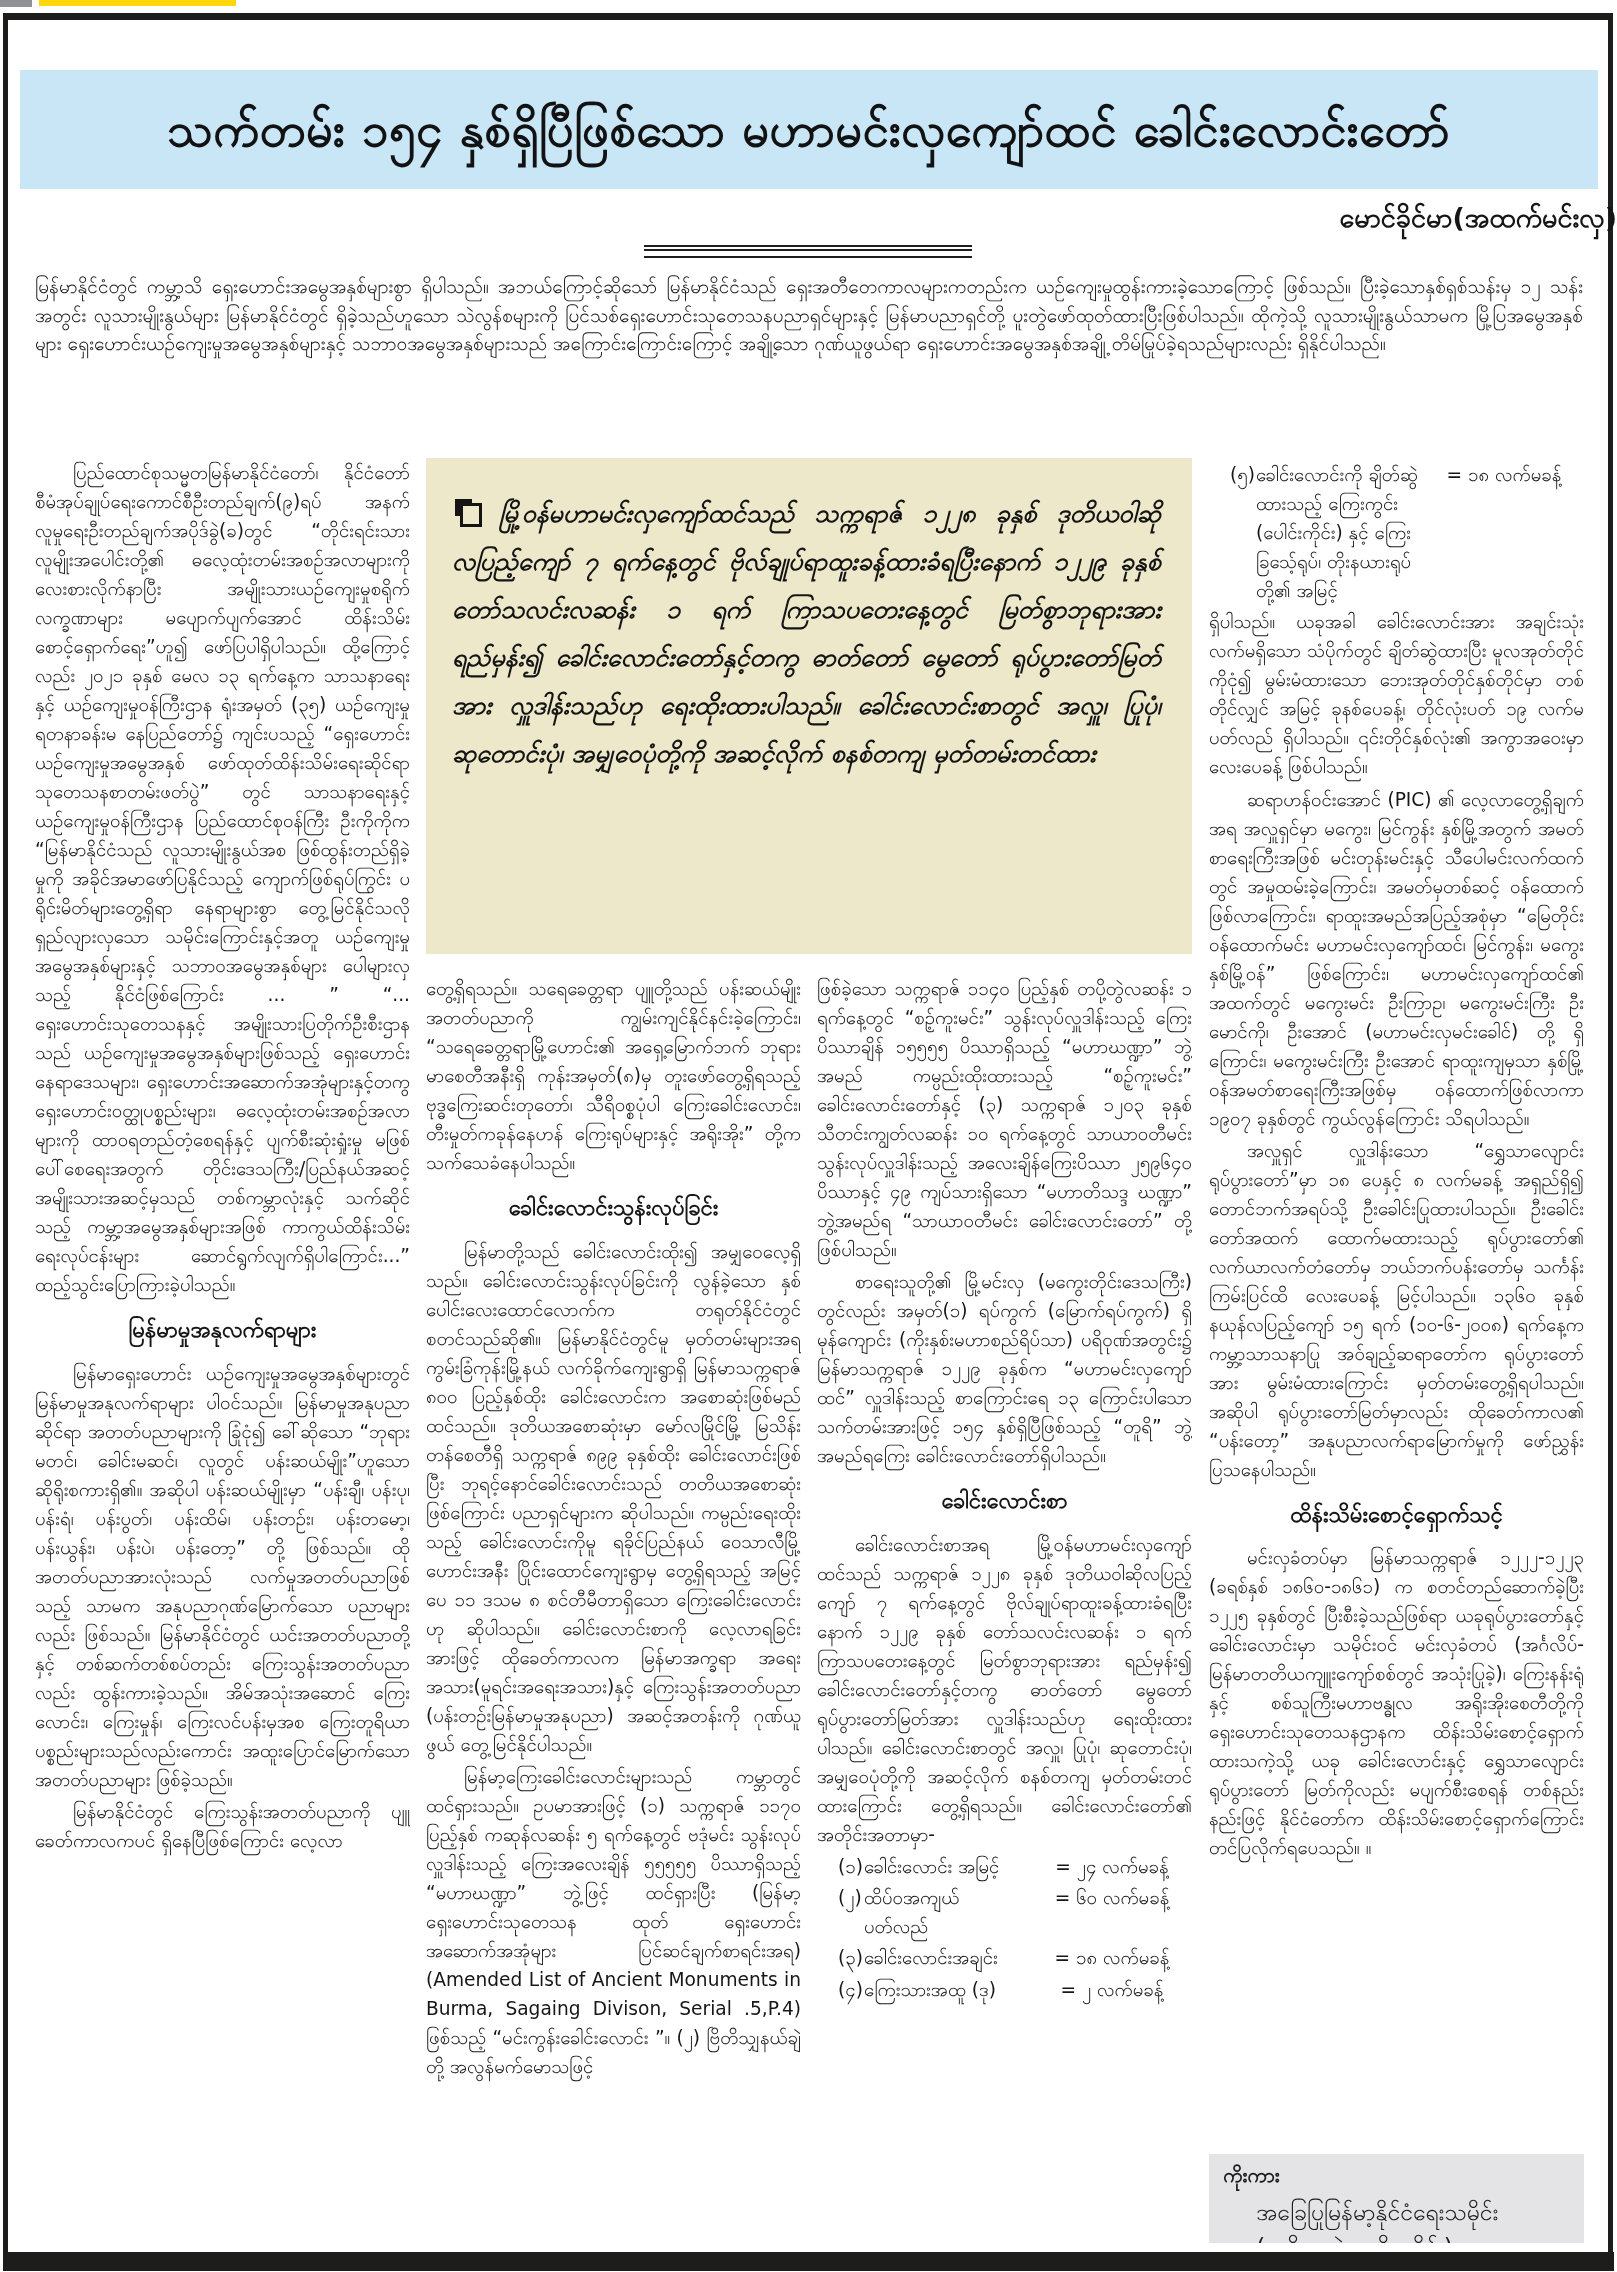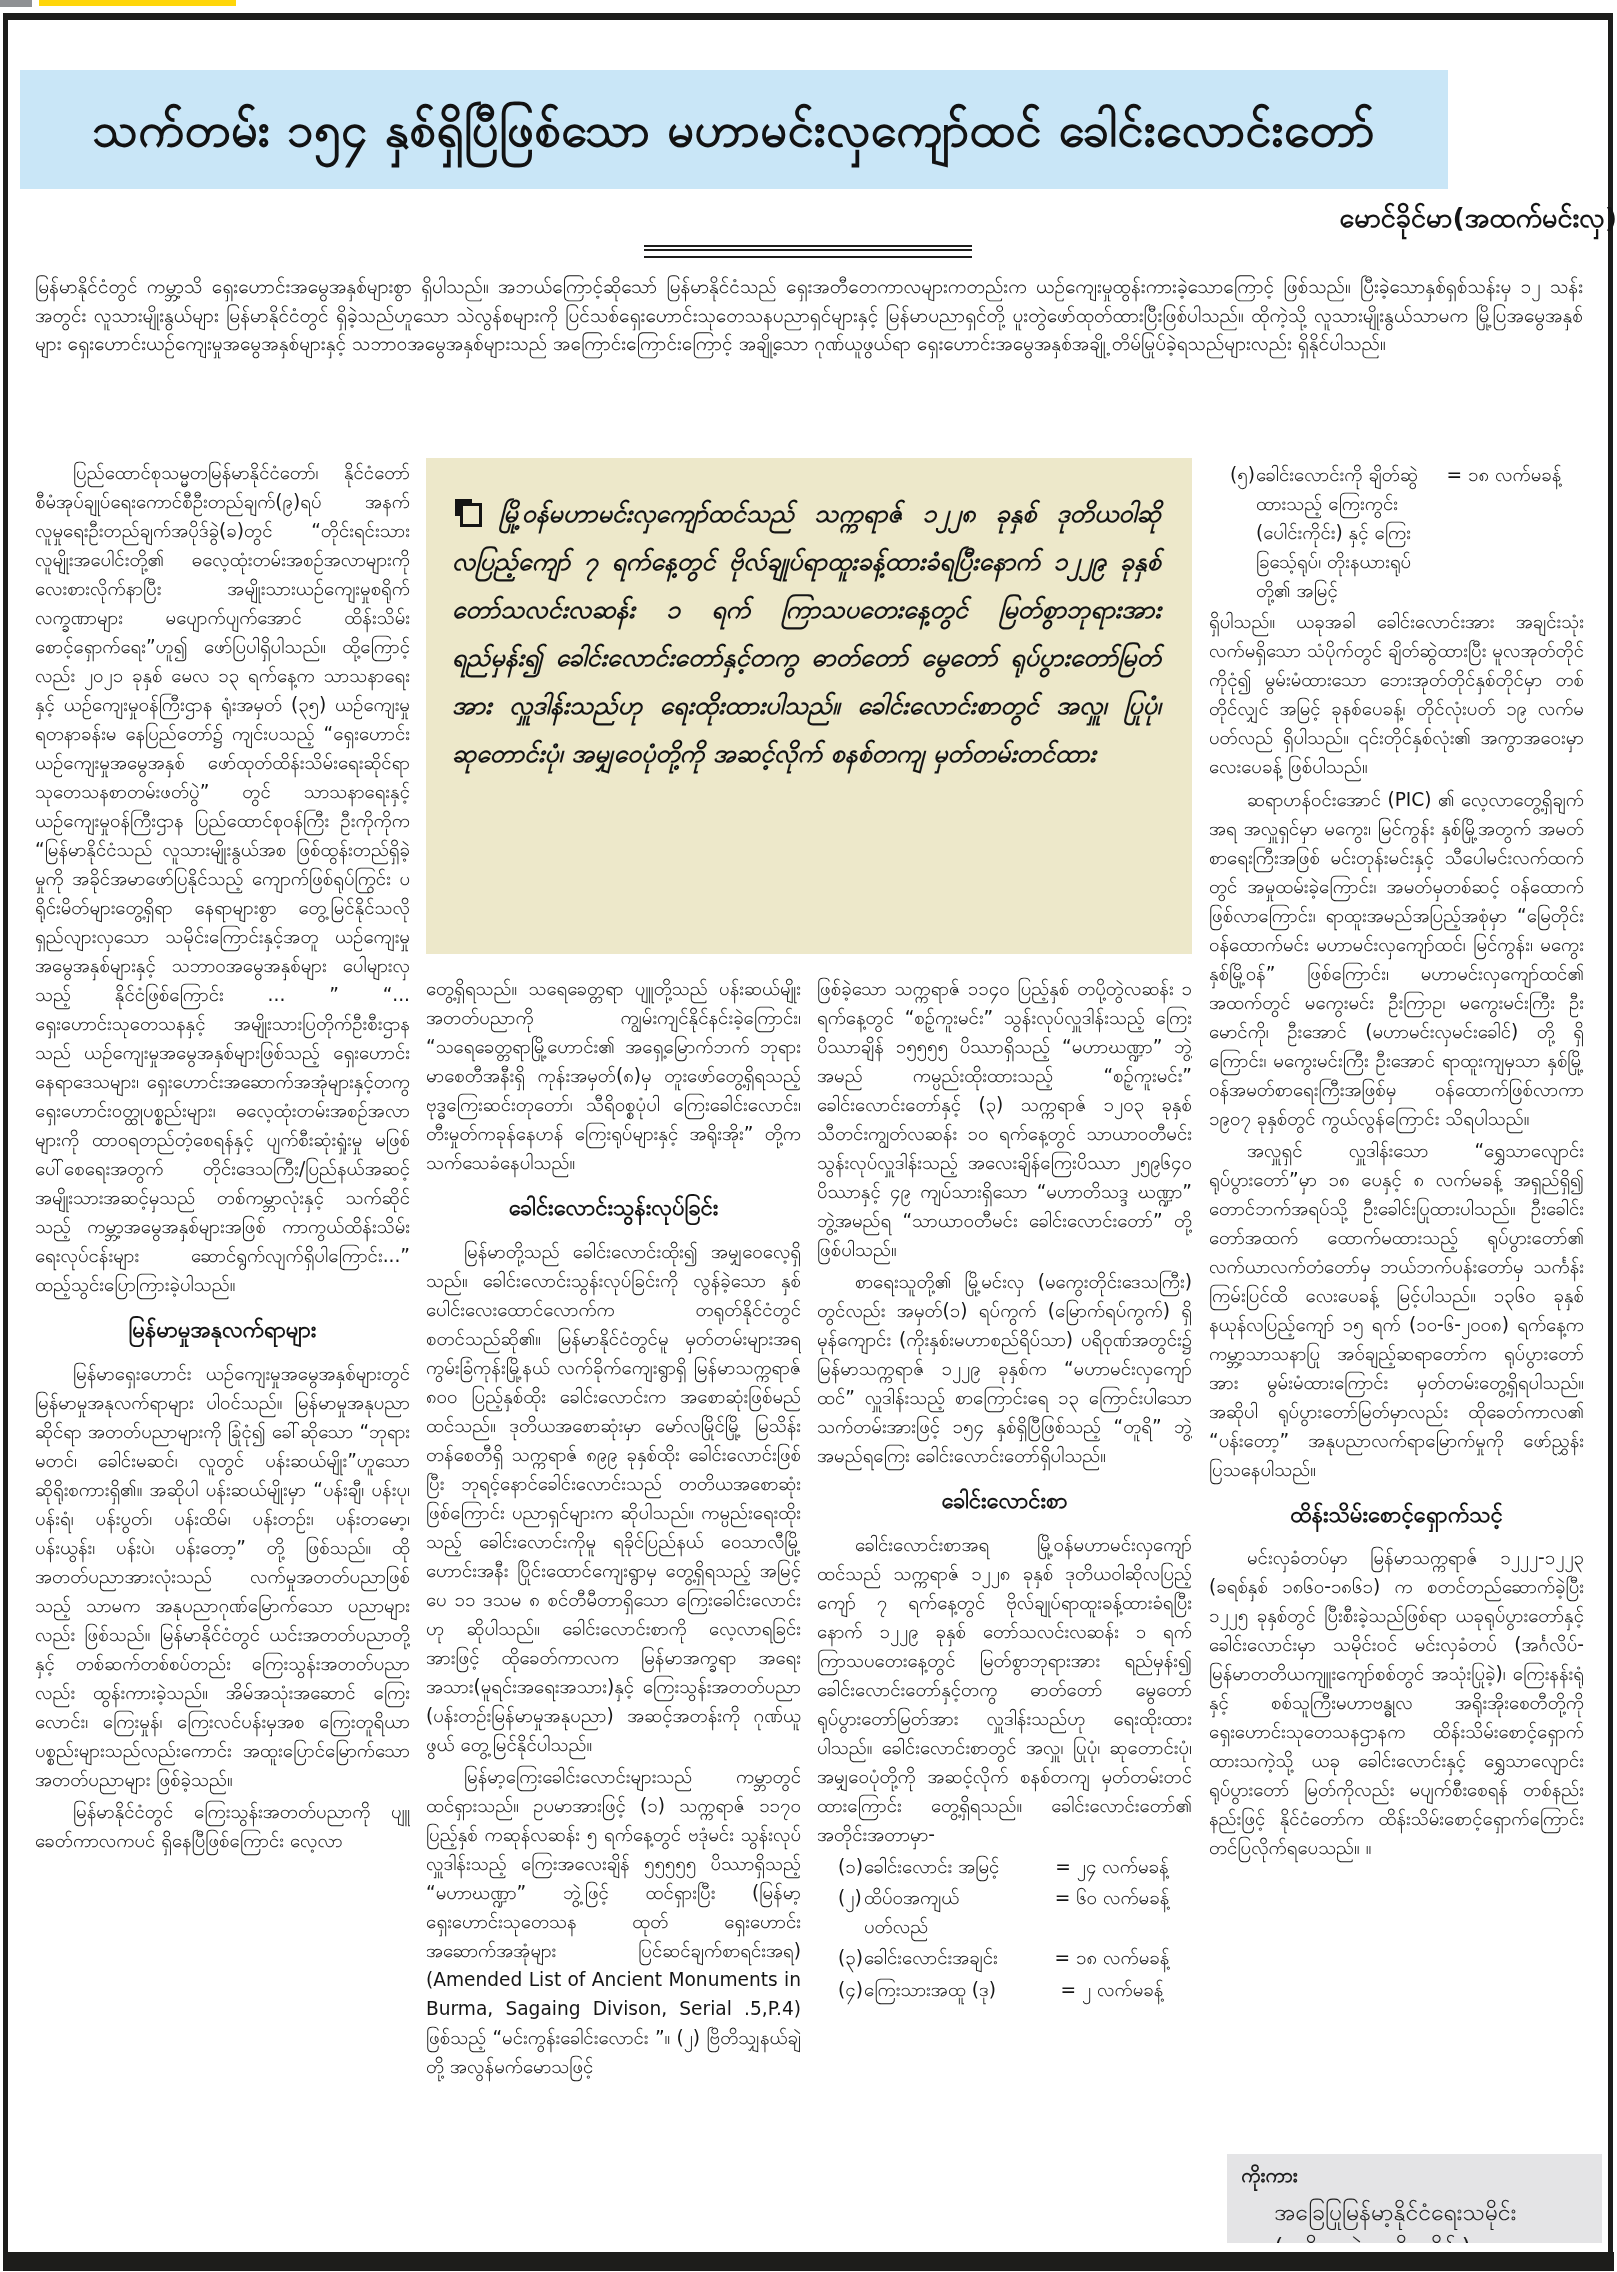--- a/index.html
+++ b/index.html
@@ -9,21 +9,21 @@
   
   .top-gray{position:absolute;left:0;top:0;width:32px;height:6.6px;background:#8f9194;}
   .top-yellow{position:absolute;left:39px;top:0;width:197px;height:6px;background:#ffd60a;}
 
   
   .frame{position:absolute;left:3.3px;top:13px;width:1600px;height:2235px;
          border-top:7.7px solid #1d1d1b;border-left:5.5px solid #1d1d1b;border-right:5.5px solid #1d1d1b;background:#ffffff;}
   .bottom-bar{position:absolute;left:3.3px;top:2252px;width:1611px;height:18.6px;background:#1d1d1b;}
 
   
-  .banner{position:absolute;left:19.7px;top:70px;width:1428px;height:119px;background:#c9e6f7;
+  .banner{position:absolute;left:19.7px;top:70px;width:1578px;height:119px;background:#c9e6f7;
           display:flex;align-items:center;justify-content:center;}
   .banner .title{font-size:47px;font-weight:bold;letter-spacing:0.5px;text-align:center;color:#121212;line-height:1.1;}
 
   .author{position:absolute;left:0;top:200px;width:1617px;text-align:right;font-size:27px;font-weight:bold;color:#151515;}
   .author-divider{position:absolute;left:644px;top:245px;width:328px;height:8.8px;
       border-top:2.7px solid #1d1d1b;border-bottom:2.7px solid #1d1d1b;}
   .author-divider .mid{margin-top:1.6px;height:2.2px;background:#1d1d1b;}
 
   
   .lead{position:absolute;left:35px;top:272px;width:1548px;height:174px;overflow:hidden;
@@ -52,21 +52,21 @@
 
   
   .meas{margin:2.2px 0 0 0;}
   .mrow{display:flex;align-items:flex-start;margin:0 0 2.2px 0;}
   .mrow .num{flex:0 0 47px;padding-left:21px;box-sizing:border-box;}
   .mrow .lbl{flex:1 1 auto;padding-right:5.5px;text-align:left;}
   .mrow .val{flex:0 0 160px;text-align:center;}
 
   
   .refbox{position:absolute;left:1174px;top:1696px;width:375px;height:89px;background:#e4e4e6;
-          padding:8.8px 14.2px;box-sizing:border-box;overflow:hidden;margin-left:18px;}
+          padding:8.8px 14.2px;box-sizing:border-box;overflow:hidden;}
   .refbox .rlabel{font-size:19.7px;font-weight:bold;margin:0 0 3.3px 0;}
   .refbox .rsource{font-size:23px;font-weight:normal;padding-left:33px;line-height:1.5;}
 </style>
 </head>
 <body>
 
 <div class="page">
 
   <div class="top-gray"></div>
   <div class="top-yellow"></div>

